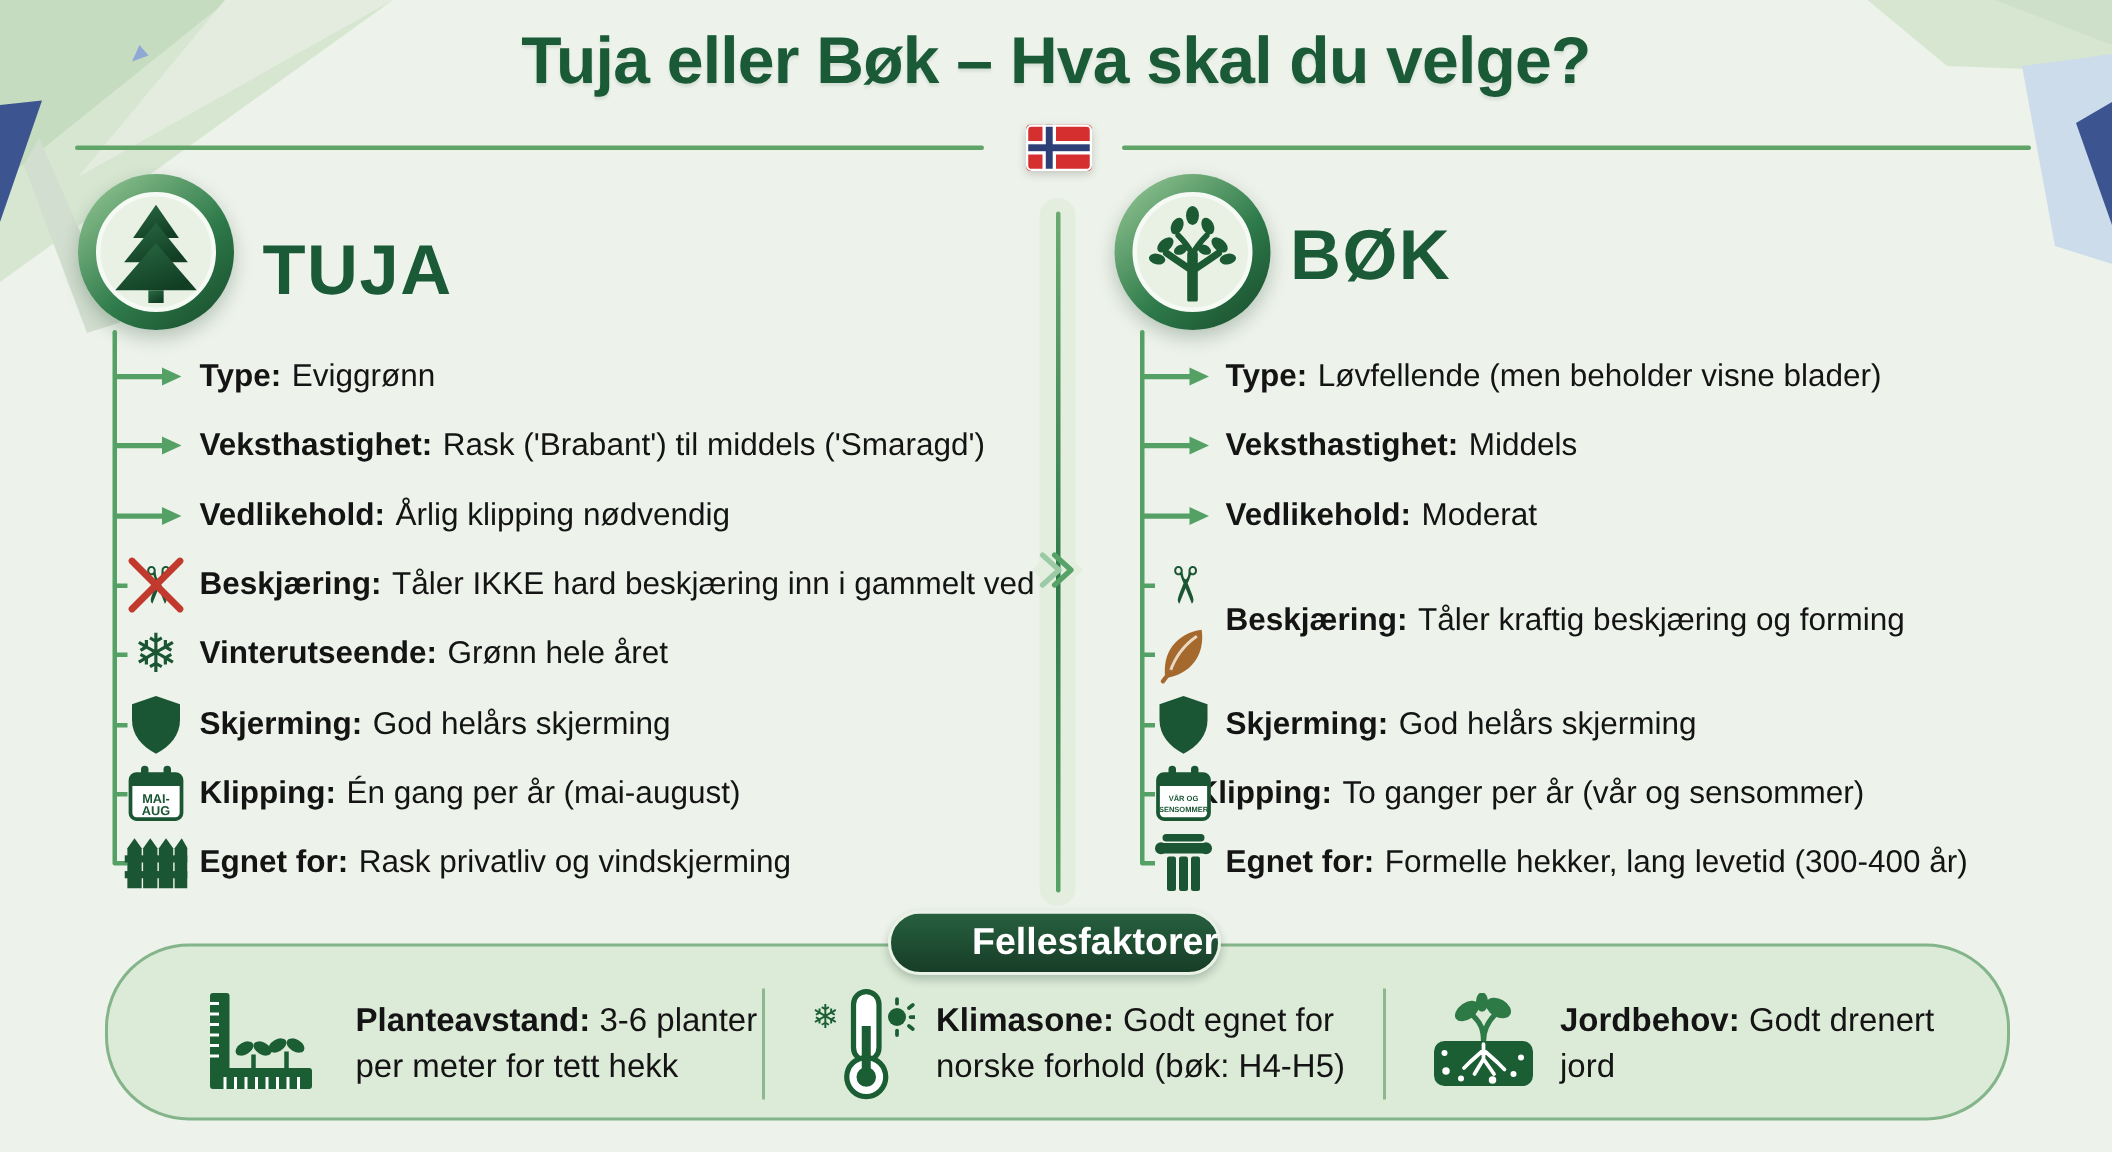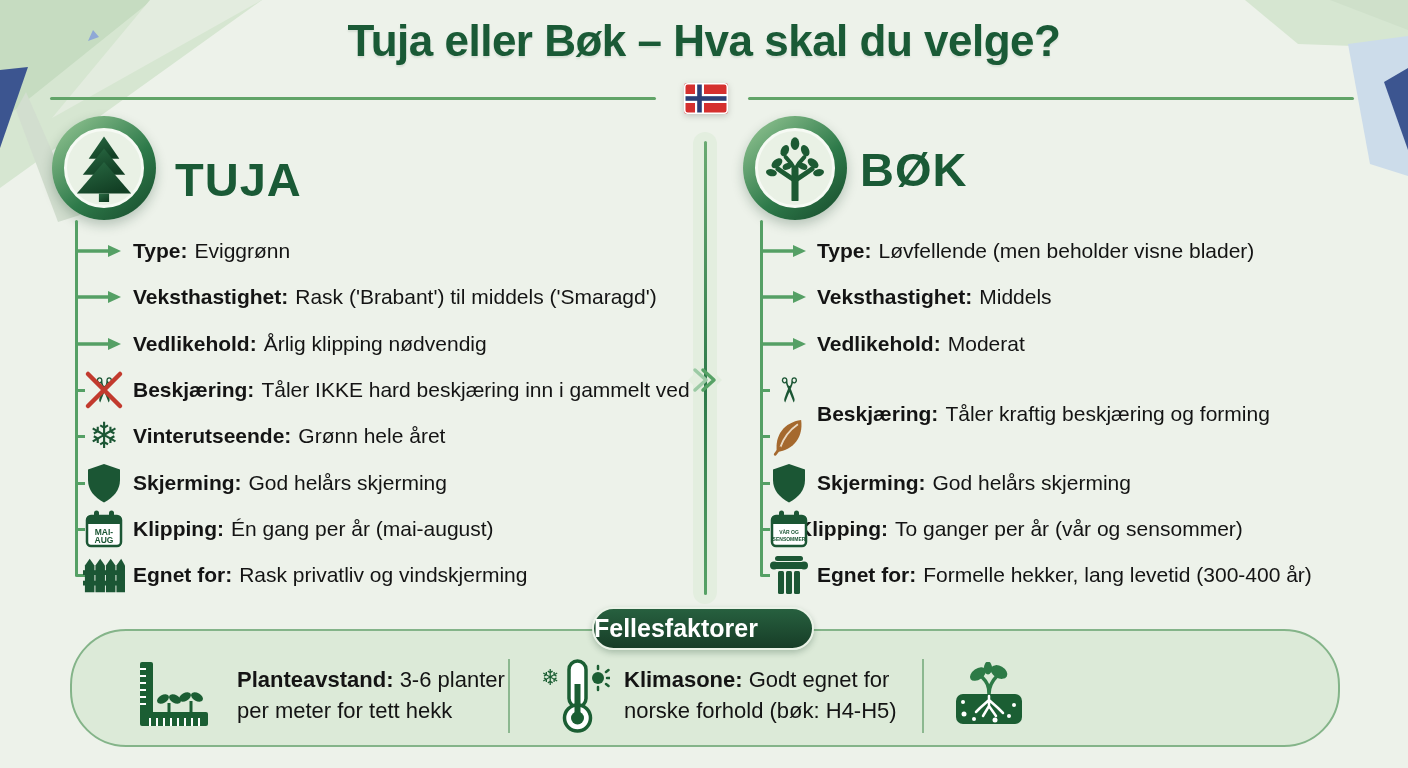--- a/index.html
+++ b/index.html
@@ -30,21 +30,21 @@
   .xover { position:absolute; left:0; top:0; width:42px; height:42px; }
   .div-track { position:absolute; left:693px; top:132px; width:24px; height:472px; background:#e3eedf; border-radius:12px; z-index:1; }
   .div-line { position:absolute; left:704px; top:141px; width:3px; height:454px; border-radius:2px;
            background:linear-gradient(#6aaa72,#2e7a4a 55%,#57a266); z-index:1; }
   .div-notch { position:absolute; left:693px; top:368px; width:24px; height:24px; background:#e3eedf; transform:rotate(45deg); z-index:1; }
   .chev { position:absolute; left:692px; top:363px; z-index:2; }
   .panel { position:absolute; left:70px; top:629px; width:1270px; height:118px; border-radius:56px;
            background:#dcead8; border:2px solid #84b489; z-index:1; }
   .pill { position:absolute; left:592px; top:607px; width:222px; height:43px; border-radius:22px;
            background:linear-gradient(180deg,#27603f,#173d27); border:2px solid #eaf2e7;
-           color:#fff; font-size:25px; font-weight:700; text-align:left; line-height:39px; z-index:2;
+           color:#fff; font-size:25px; font-weight:700; text-align:right; line-height:39px; z-index:2;
            box-shadow:0 3px 6px rgba(20,60,35,0.25); }
   .fdivider { position:absolute; width:2px; height:74px; top:659px; background:#8cb890; z-index:2; }
   .ftext { position:absolute; top:664px; font-size:22px; line-height:31px; color:#141414; z-index:2; }
   .ftext b { font-weight:700; }
   .ficon { position:absolute; z-index:2; }
   svg text { font-family:"Liberation Sans", sans-serif; }
 </style>
 </head>
 <body>
 
@@ -349,14 +349,17 @@
       <g fill="#fff">
           <circle cx="10" cy="52" r="2.5"></circle>
           <circle cx="20" cy="57" r="2"></circle>
           <circle cx="41" cy="58" r="2.5"></circle>
           <circle cx="55" cy="54" r="2"></circle>
           <circle cx="60" cy="43" r="2"></circle>
           <circle cx="9" cy="40" r="2"></circle>
         </g>
     </svg>
   </div>
+  <div class="ftext" style="left:1040px; width:265px;">
+    <b>Jordbehov:</b> <span>Godt drenert jord</span>
+  </div>
 
 </div>
 
 </body></html>

